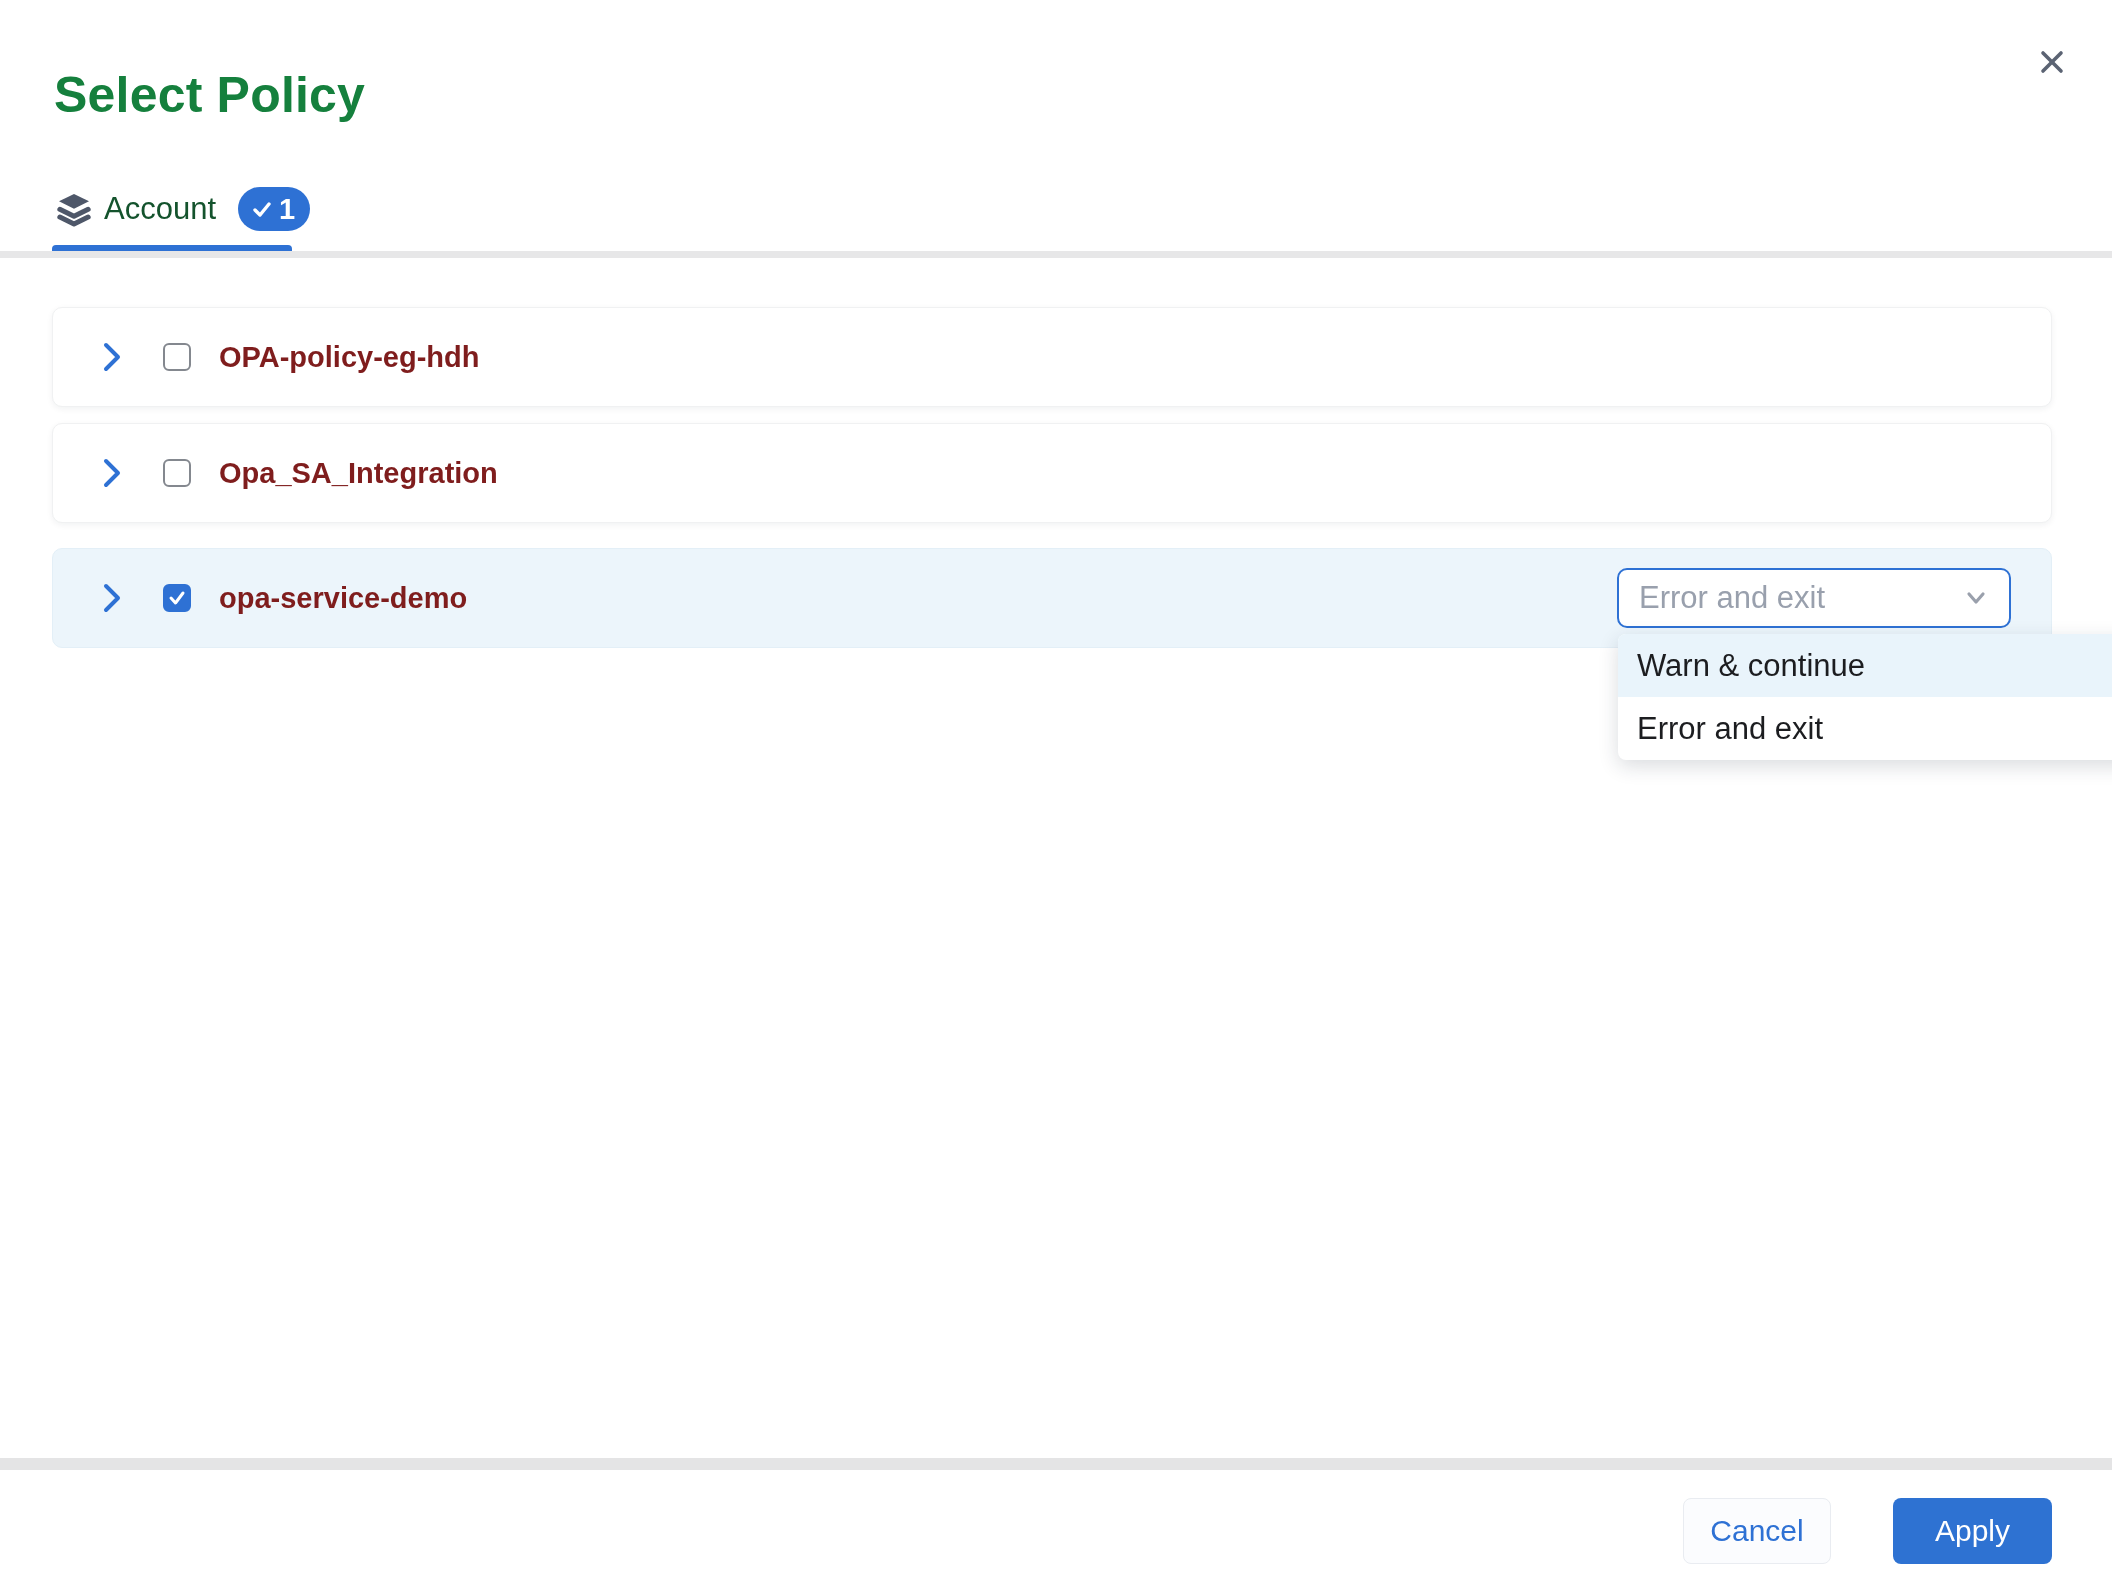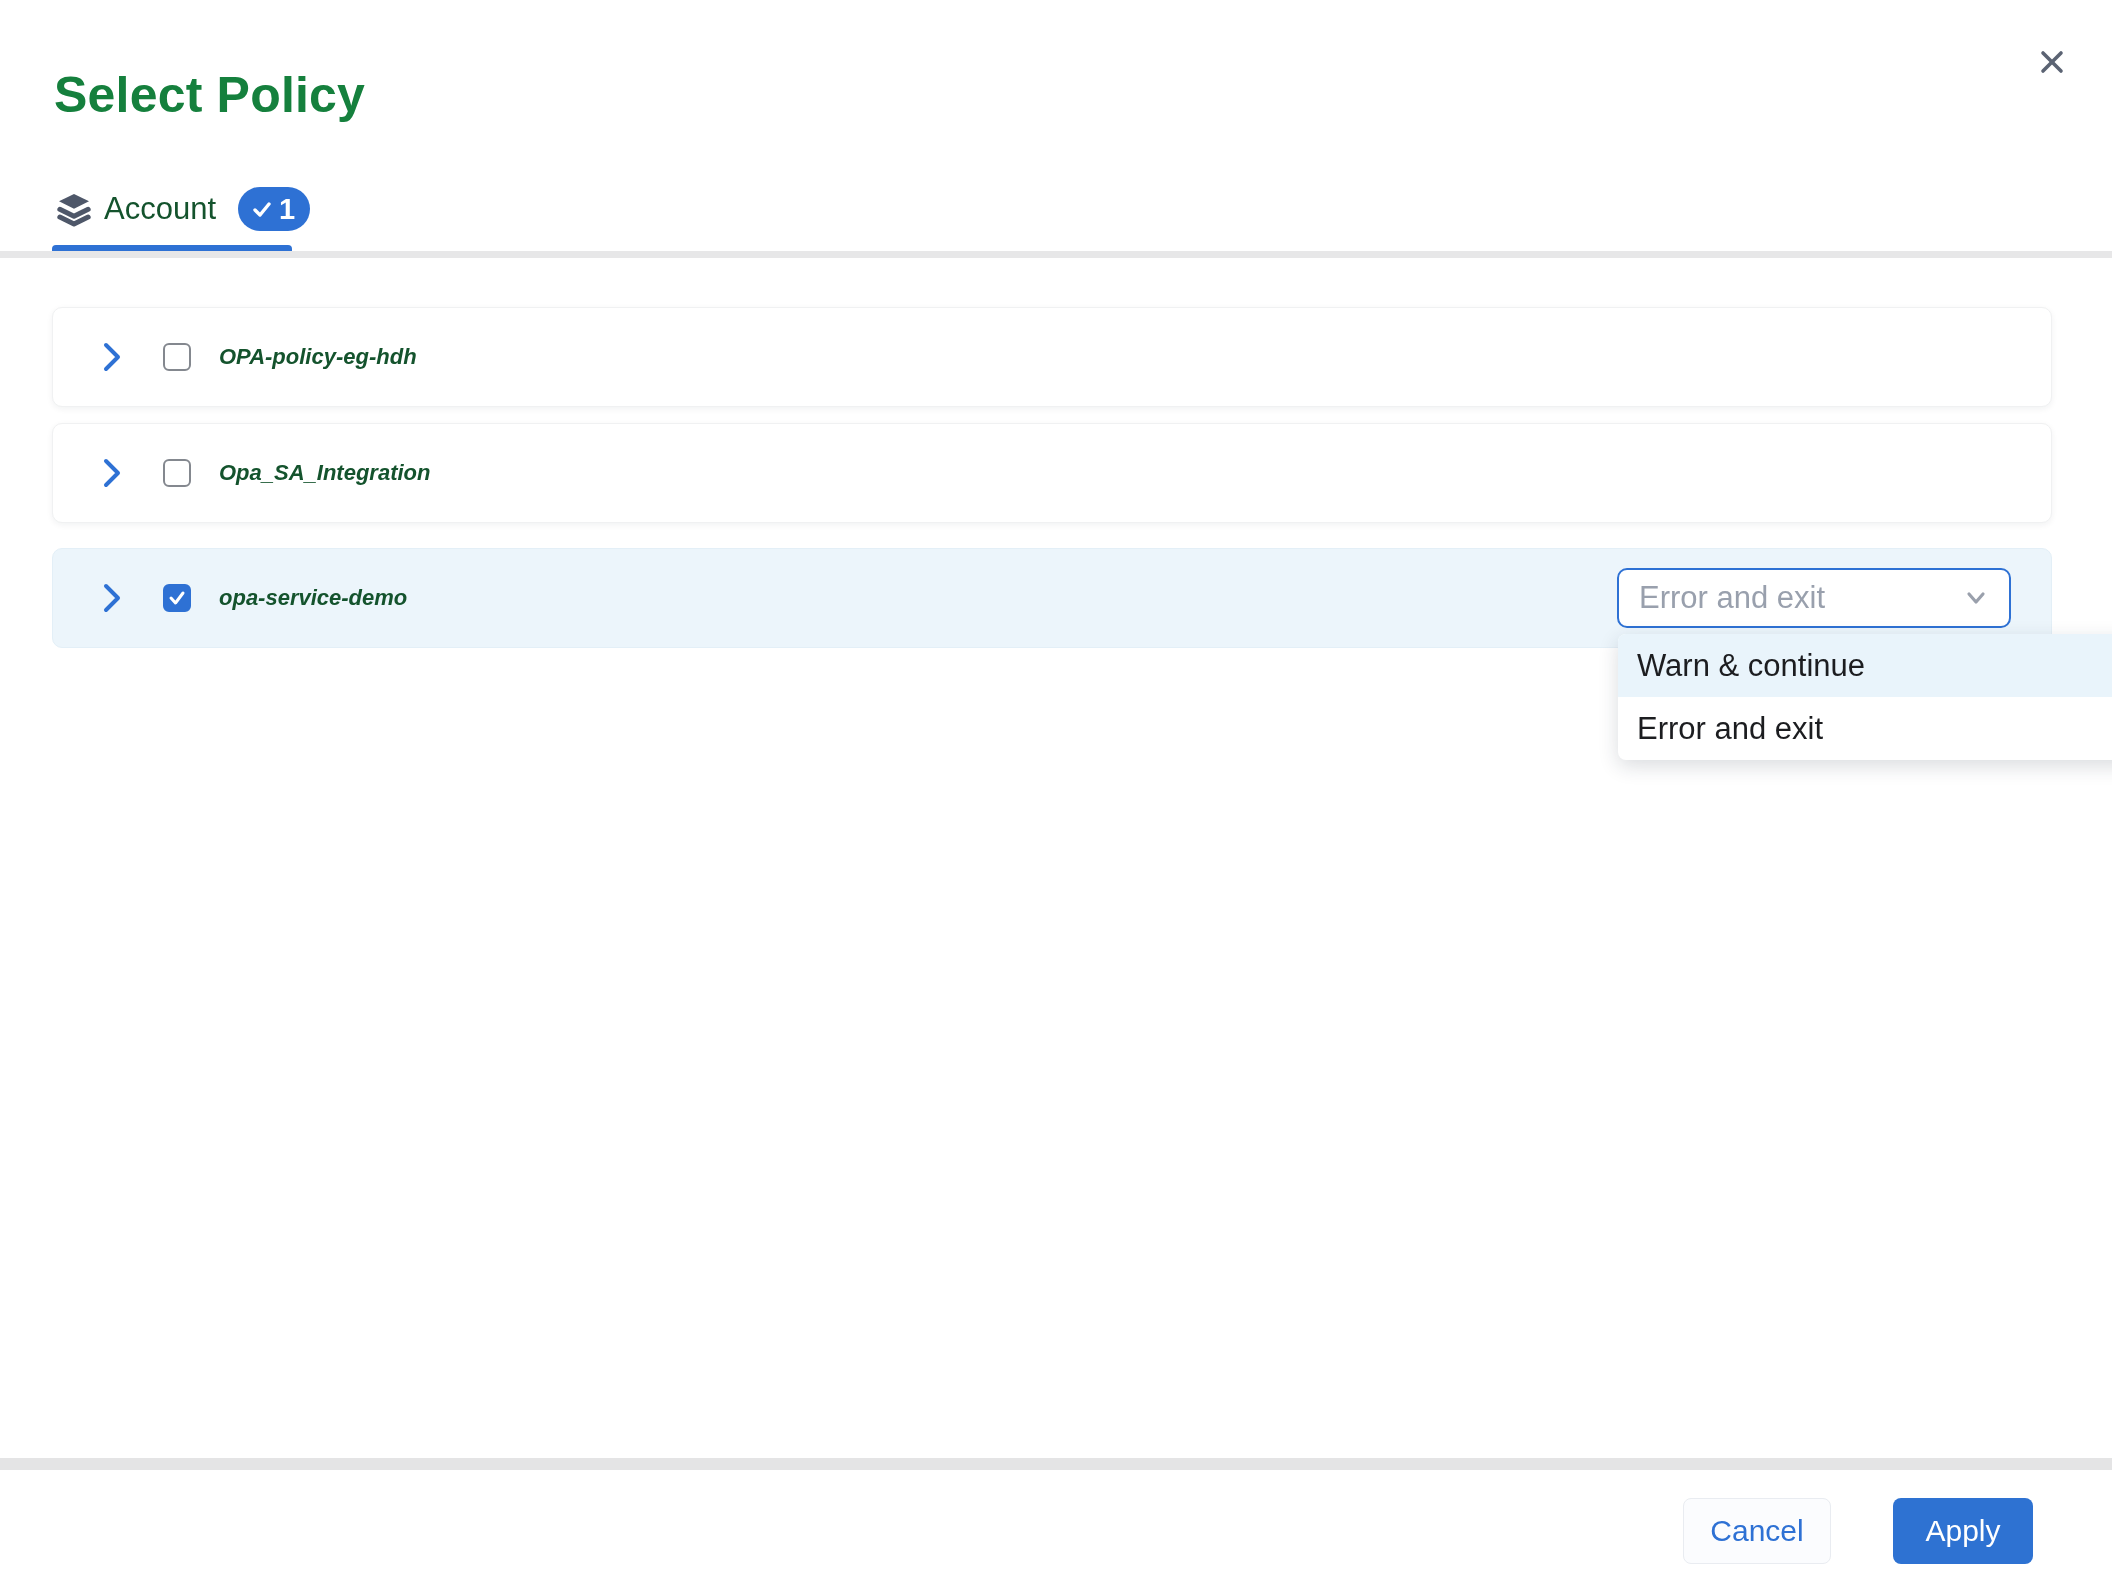--- a/index.html
+++ b/index.html
@@ -135,24 +135,23 @@
     box-sizing: border-box;
   }
   .checkbox.checked {
     border-color: #2e71d4;
     background: #2e71d4;
     display: flex;
     align-items: center;
     justify-content: center;
   }
   .policy-name {
-    font-size: 22px;
+    font-size: 29px;
     font-weight: 700;
-    color: #14532d;
-    font-style: italic;
+    color: #7f1d1d;
   }
 
   
   .action-select {
     margin-left: auto;
     margin-right: 40px;
     width: 394px;
     height: 60px;
     box-sizing: border-box;
     background: #ffffff;
@@ -217,21 +216,21 @@
   }
   .btn-cancel {
     left: 1683px;
     width: 148px;
     background: #fbfcfe;
     border: 1px solid #e9ecf1;
     color: #2e71d4;
   }
   .btn-apply {
     left: 1893px;
-    width: 140px;
+    width: 159px;
     background: #2e72d2;
     border: none;
     color: #ffffff;
   }
 
   svg { display: block; }
 </style>
 </head>
 <body>
 

